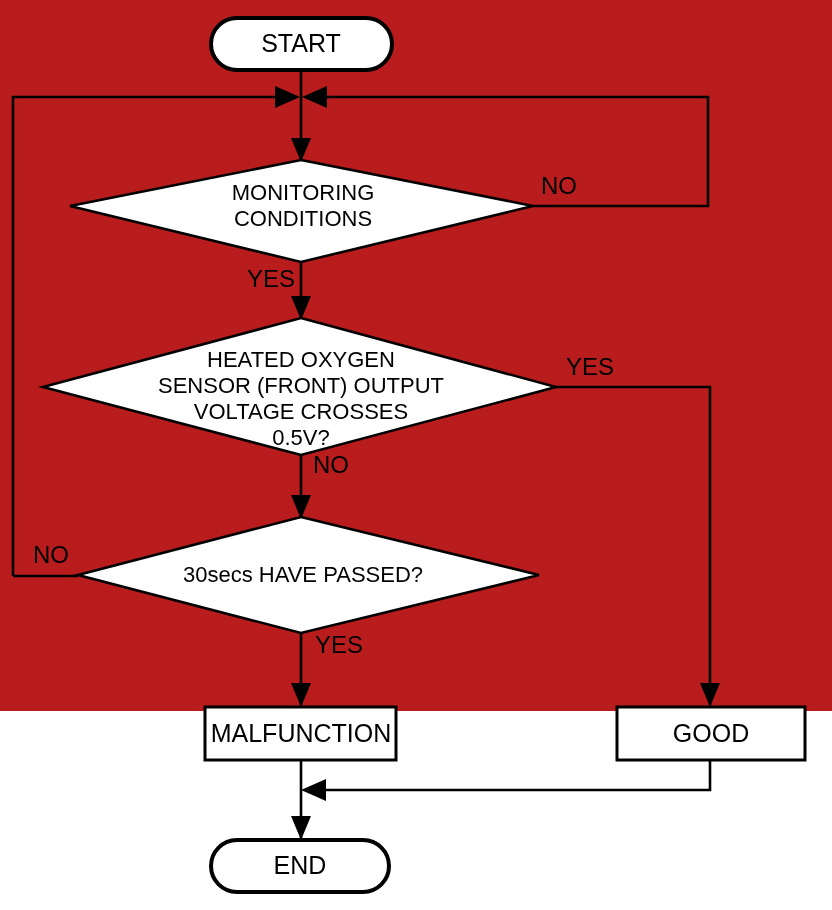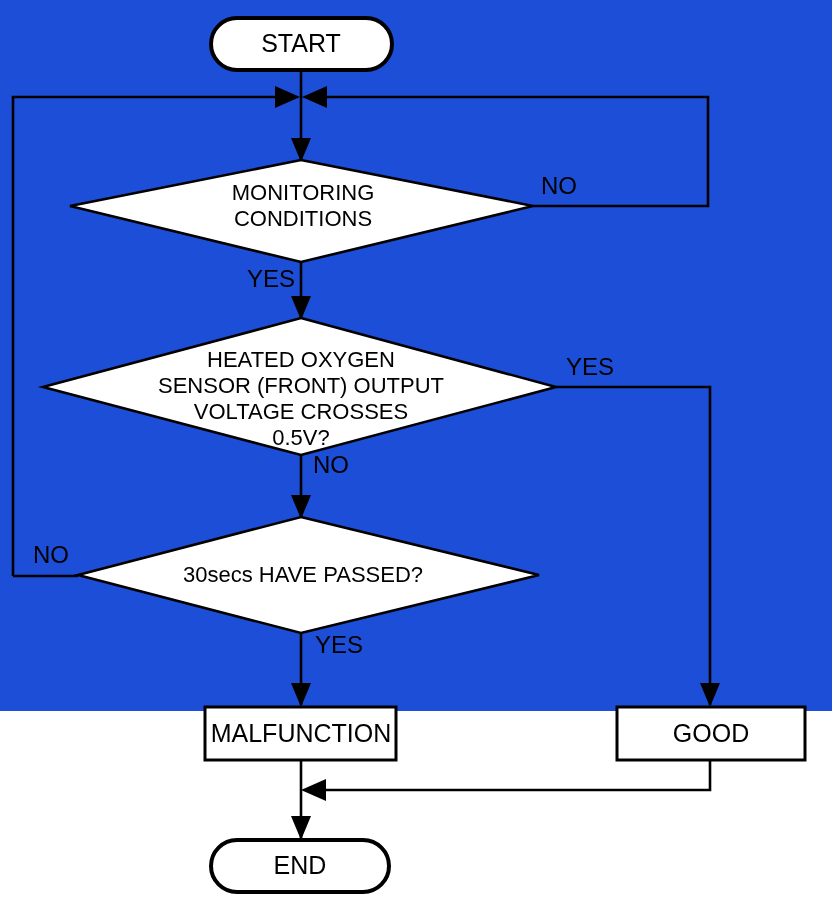--- a/index.html
+++ b/index.html
@@ -10,21 +10,21 @@
   body {
     width: 832px;
     height: 910px;
     font-family: "Liberation Sans", sans-serif;
     overflow: hidden;
   }
   #flowchart-root {
     position: relative;
     width: 832px;
     height: 711px;
-    background: #1d4ed8;
+    background: #b91c1c;
   }
   svg#flow-svg {
     display: block;
     width: 832px;
     height: 910px;
   }
   .shape-stroke {
     fill: #ffffff;
     stroke: #000000;
     stroke-width: 3;

